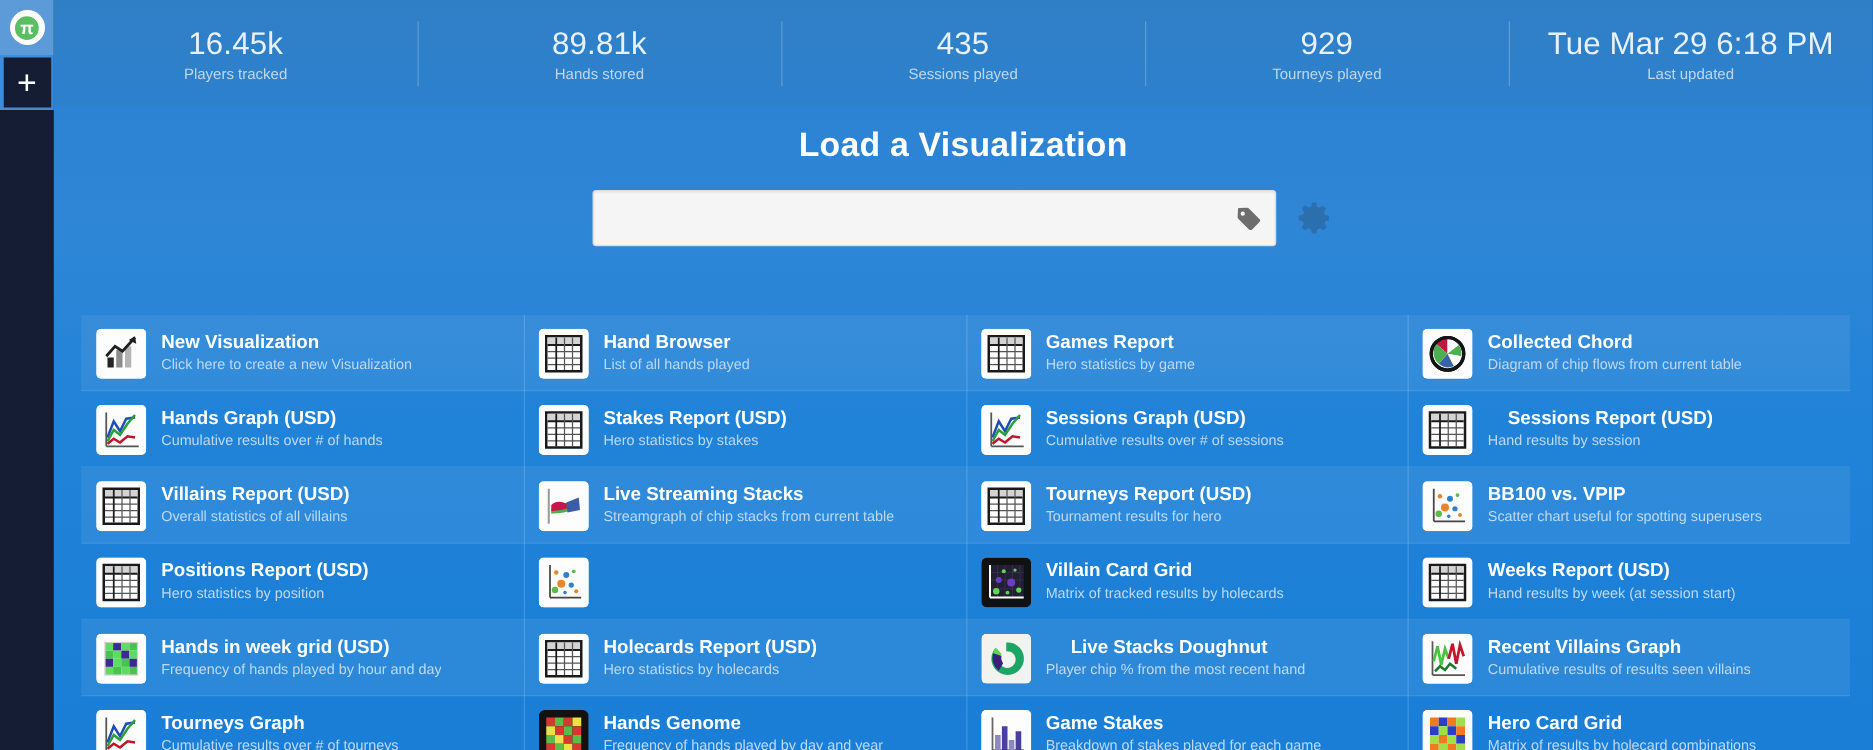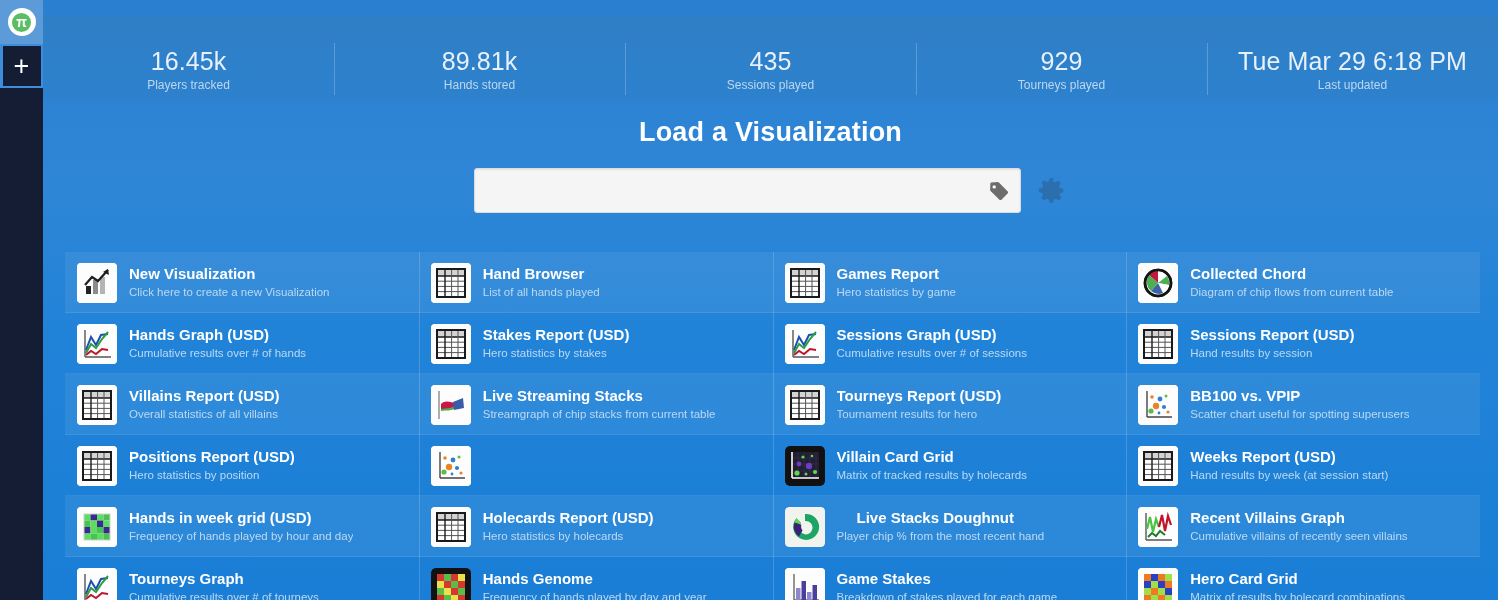--- a/index.html
+++ b/index.html
@@ -54,23 +54,22 @@
     flex: 1 1 auto; height: 600px; position: relative;
     background: linear-gradient(to bottom, #2a7fd0 0%, #2f86d6 30%, #2183d8 55%, #1a7ed6 100%);
     overflow: hidden;
   }
 
   
   .stats {
     height: 85px;
     display: flex;
     align-items: flex-start;
-    padding-top: 32px;
+    padding-top: 22px;
     background: linear-gradient(to bottom, #2f7fc6 0%, #2d81cd 100%);
-    margin-top: 16px;
   }
   .stat {
     flex: 1 1 0; text-align: center; position: relative;
     padding: 0 10px;
   }
   .stat + .stat::before {
     content: "";
     position: absolute; left: 0; top: -5px;
     width: 1px; height: 52px;
     background: rgba(255,255,255,0.22);
@@ -620,21 +619,21 @@
                 <line x1="7" y1="13" x2="33" y2="13" stroke="#1a1a1a" stroke-width="1.6"></line>
                 <line x1="7" y1="18.2" x2="33" y2="18.2" stroke="#555" stroke-width="1"></line>
                 <line x1="7" y1="23.4" x2="33" y2="23.4" stroke="#555" stroke-width="1"></line>
                 <line x1="7" y1="28.6" x2="33" y2="28.6" stroke="#555" stroke-width="1"></line>
                 <line x1="14" y1="7" x2="14" y2="33" stroke="#1a1a1a" stroke-width="1.4"></line>
                 <line x1="20.6" y1="7" x2="20.6" y2="33" stroke="#555" stroke-width="1"></line>
                 <line x1="27" y1="7" x2="27" y2="33" stroke="#555" stroke-width="1"></line>
               </svg>
             </span>
             <span class="viz-txt">
-              <span class="viz-title" style="display: block;">Sessions Report (USD)</span>
+              <span class="viz-title" style="display: block; margin-left: 16px;">Sessions Report (USD)</span>
               <span class="viz-sub" style="display: block;">Hand results by session</span>
             </span>
           </div>
           <div class="viz alt">
             <span class="viz-ico">
               <svg viewBox="0 0 40 40" width="40" height="40">
                 <rect x="0" y="0" width="40" height="40" rx="4" fill="#fdfdfd" stroke="#ffffff" stroke-width="2"></rect>
                 <line x1="9" y1="6" x2="9" y2="32" stroke="#444" stroke-width="1.4"></line>
                 <line x1="9" y1="32" x2="34" y2="32" stroke="#444" stroke-width="1.4"></line>
                 <circle cx="14" cy="12" r="1.8" fill="#e8852a"></circle>
@@ -678,21 +677,21 @@
                 <rect x="0" y="0" width="40" height="40" rx="4" fill="#fdfdfd" stroke="#ffffff" stroke-width="2"></rect>
                 <line x1="8" y1="6" x2="8" y2="33" stroke="#555" stroke-width="1.4"></line>
                 <line x1="8" y1="33" x2="34" y2="33" stroke="#555" stroke-width="1.4"></line>
                 <polyline points="9,22 12,10 15,25 18,12 21,20" fill="none" stroke="#49c43f" stroke-width="2.2"></polyline>
                 <polyline points="21,20 24,8 27,24 30,9 33,18" fill="none" stroke="#c0152b" stroke-width="2.2"></polyline>
                 <polyline points="10,30 14,26 18,29 22,24 27,28" fill="none" stroke="#1d7a2d" stroke-width="2"></polyline>
               </svg>
             </span>
             <span class="viz-txt">
               <span class="viz-title" style="display: block;">Recent Villains Graph</span>
-              <span class="viz-sub" style="display: block;">Cumulative villains of recently seen villains</span>
+              <span class="viz-sub" style="display: block;">Cumulative results of results seen villains</span>
             </span>
           </div>
           <div class="viz">
             <span class="viz-ico">
               <svg viewBox="0 0 40 40" width="40" height="40">
                 <rect x="0" y="0" width="40" height="40" rx="4" fill="#fdfdfd" stroke="#ffffff" stroke-width="2"></rect>
                 <g>
                   <rect x="6" y="6" width="7" height="7" fill="#ef7a1f"></rect>
                   <rect x="13" y="6" width="7" height="7" fill="#2a3fc4"></rect>
                   <rect x="20" y="6" width="7" height="7" fill="#ef7a1f"></rect>

